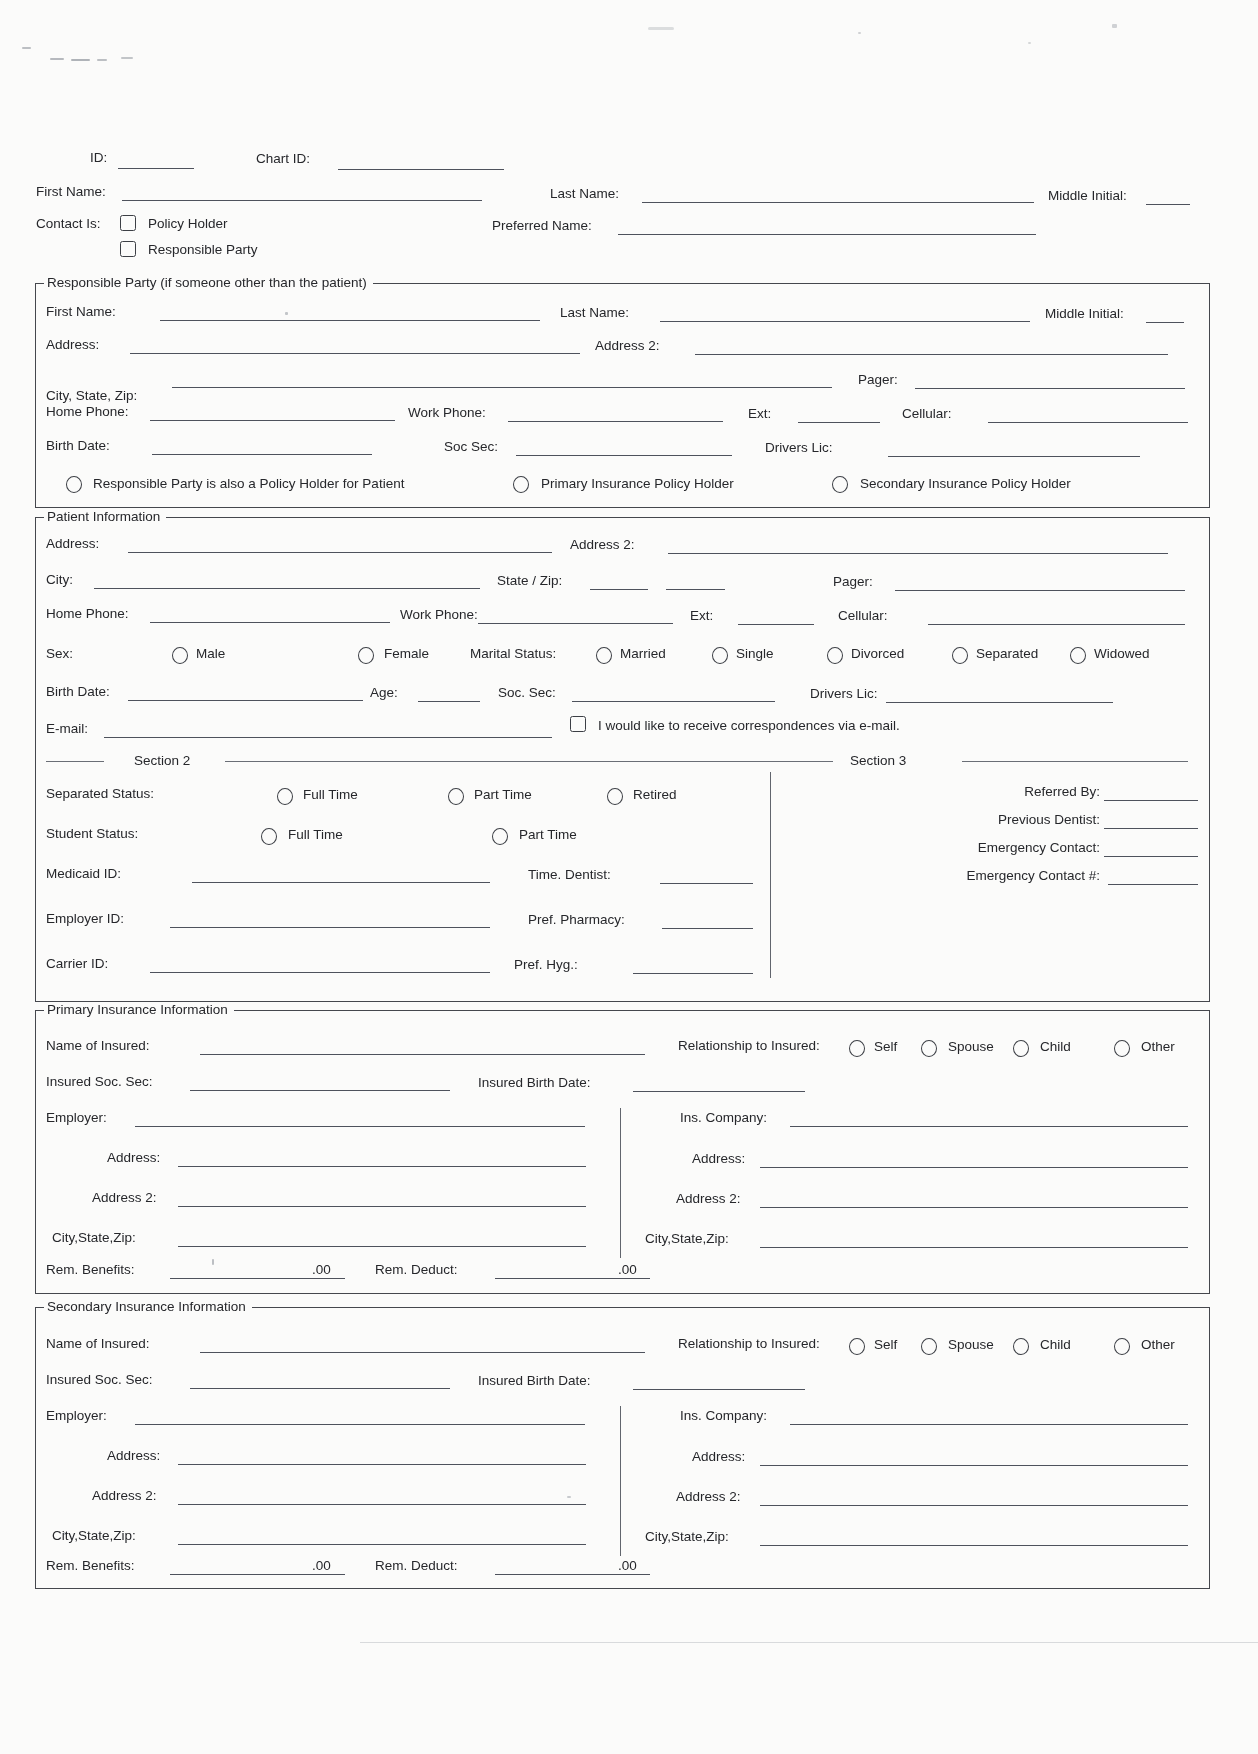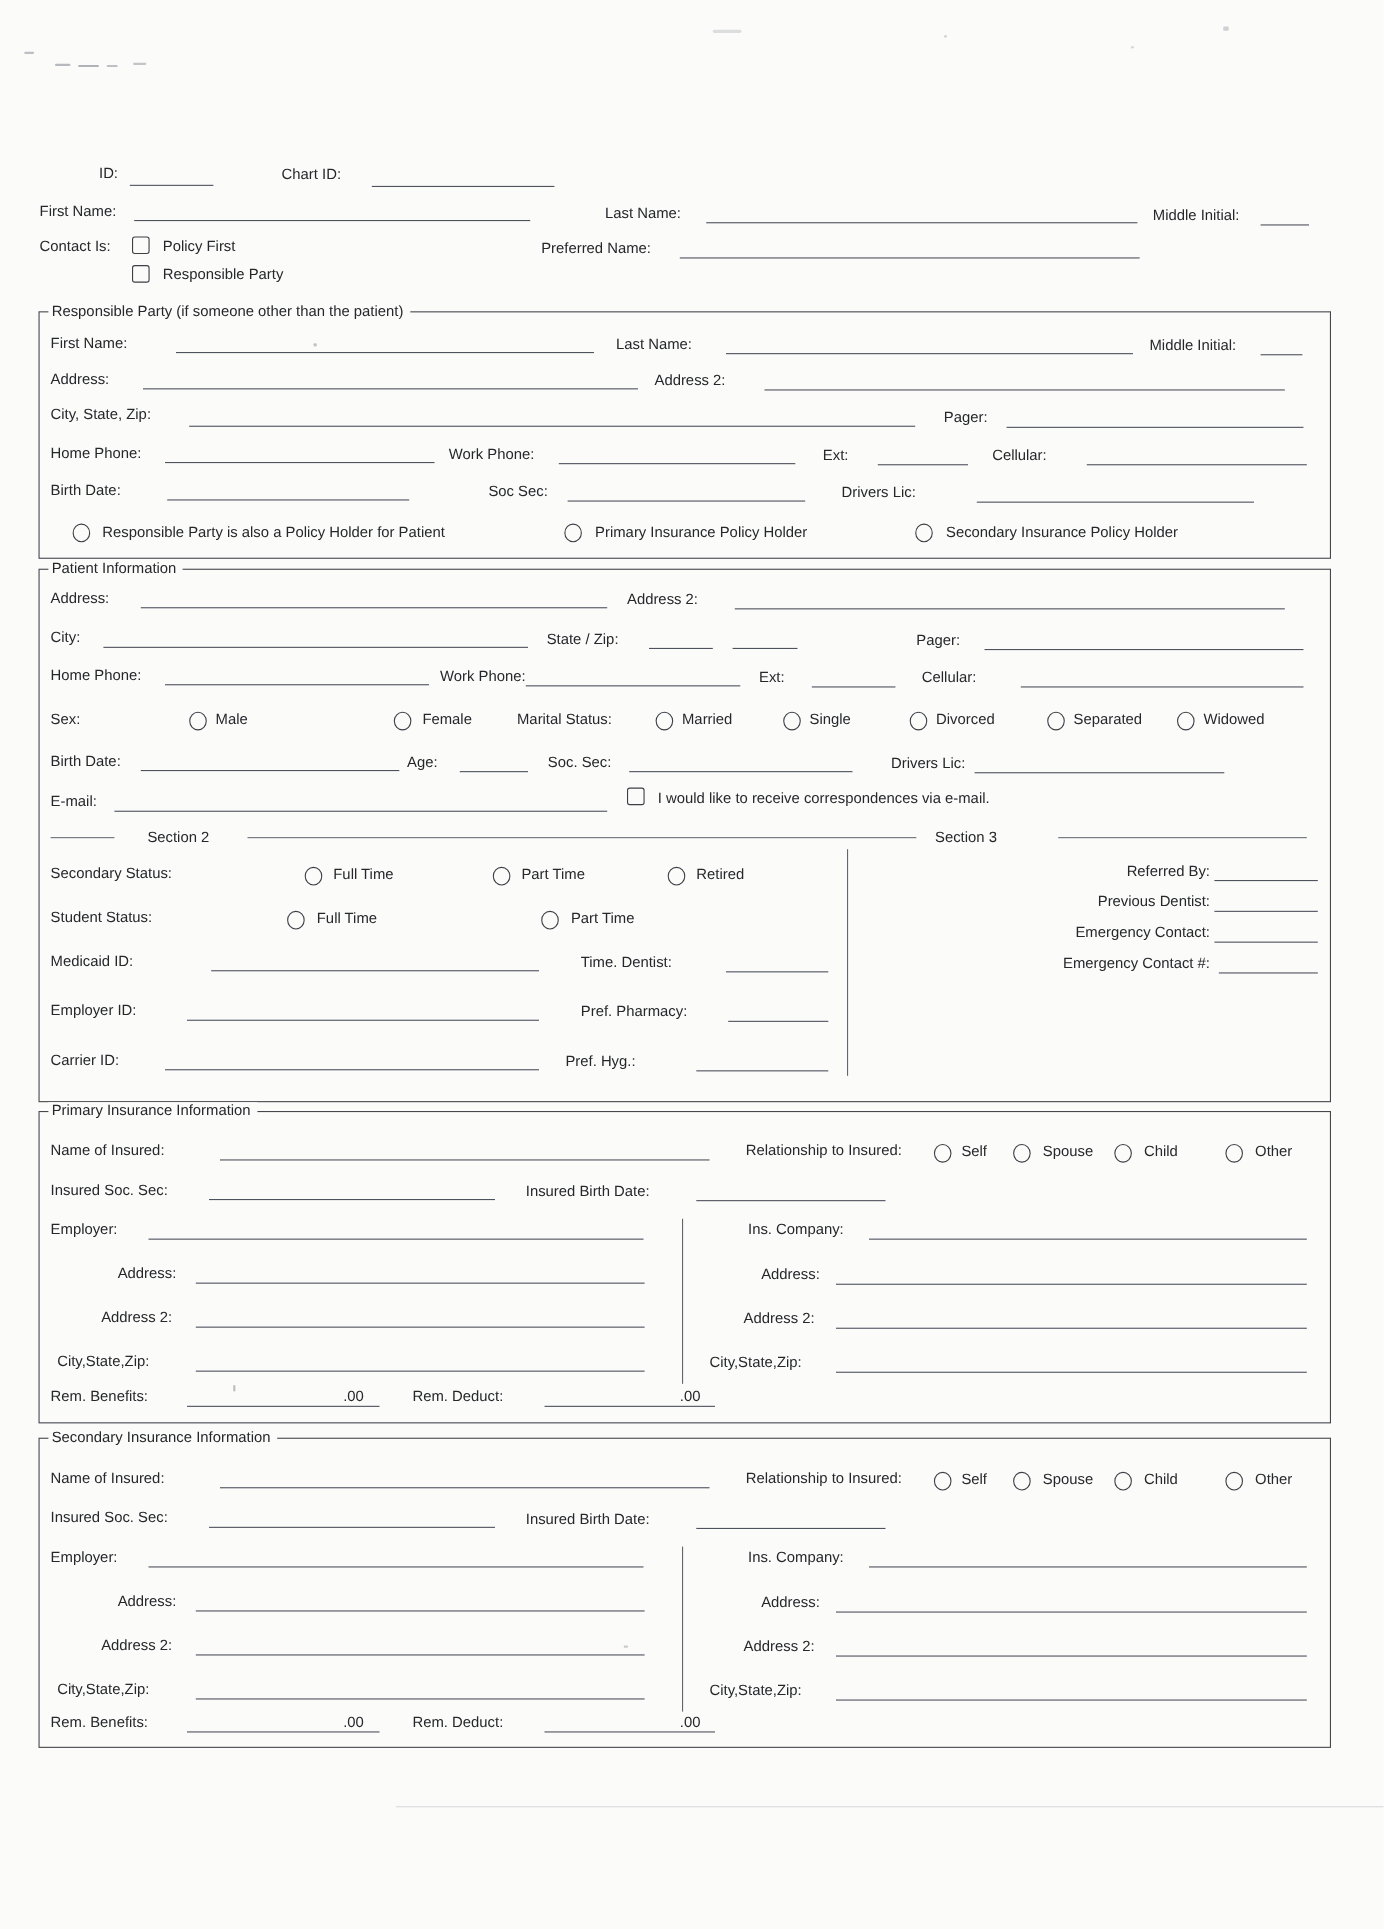--- a/index.html
+++ b/index.html
@@ -48,42 +48,42 @@
 
   <div class="lbl" style="left:36px;top:184px">First Name:</div>
   <div class="ln" style="left:122px;top:200px;width:360px"></div>
   <div class="lbl" style="left:550px;top:186px">Last Name:</div>
   <div class="ln" style="left:642px;top:202px;width:392px"></div>
   <div class="lbl" style="left:1048px;top:188px">Middle Initial:</div>
   <div class="ln" style="left:1146px;top:204px;width:44px"></div>
 
   <div class="lbl" style="left:36px;top:216px">Contact Is:</div>
   <div class="cb" style="left:120px;top:215px"></div>
-  <div class="lbl" style="left:148px;top:216px">Policy First</div>
+  <div class="lbl" style="left:148px;top:216px">Policy Holder</div>
   <div class="lbl" style="left:492px;top:218px">Preferred Name:</div>
   <div class="ln" style="left:618px;top:234px;width:418px"></div>
   <div class="cb" style="left:120px;top:241px"></div>
   <div class="lbl" style="left:148px;top:242px">Responsible Party</div>
 
   <div class="box" style="left:35px;top:283px;width:1173px;height:223px"></div>
   <div class="legend" style="left:44px;top:275px">Responsible Party (if someone other than the patient)</div>
 
   <div class="lbl" style="left:46px;top:304px">First Name:</div>
   <div class="ln" style="left:160px;top:320px;width:380px"></div>
   <div class="lbl" style="left:560px;top:305px">Last Name:</div>
   <div class="ln" style="left:660px;top:321px;width:370px"></div>
   <div class="lbl" style="left:1045px;top:306px">Middle Initial:</div>
   <div class="ln" style="left:1146px;top:322px;width:38px"></div>
 
   <div class="lbl" style="left:46px;top:337px">Address:</div>
   <div class="ln" style="left:130px;top:353px;width:450px"></div>
   <div class="lbl" style="left:595px;top:338px">Address 2:</div>
   <div class="ln" style="left:695px;top:354px;width:473px"></div>
 
-  <div class="lbl" style="left:46px;top:369px">City, State, Zip:</div>
+  <div class="lbl" style="left:46px;top:388px">City, State, Zip:</div>
   <div class="ln" style="left:172px;top:387px;width:660px"></div>
   <div class="lbl" style="left:858px;top:372px">Pager:</div>
   <div class="ln" style="left:915px;top:388px;width:270px"></div>
 
   <div class="lbl" style="left:46px;top:404px">Home Phone:</div>
   <div class="ln" style="left:150px;top:420px;width:245px"></div>
   <div class="lbl" style="left:408px;top:405px">Work Phone:</div>
   <div class="ln" style="left:508px;top:421px;width:215px"></div>
   <div class="lbl" style="left:748px;top:406px">Ext:</div>
   <div class="ln" style="left:798px;top:422px;width:82px"></div>
@@ -160,21 +160,21 @@
   <div class="cb" style="left:570px;top:716px"></div>
   <div class="lbl" style="left:598px;top:718px">I would like to receive correspondences via e-mail.</div>
 
   <div class="ln" style="left:46px;top:761px;width:58px;border-bottom-color:#6a6e76"></div>
   <div class="lbl" style="left:134px;top:753px">Section 2</div>
   <div class="ln" style="left:225px;top:761px;width:608px;border-bottom-color:#6a6e76"></div>
   <div class="lbl" style="left:850px;top:753px">Section 3</div>
   <div class="ln" style="left:962px;top:761px;width:226px;border-bottom-color:#6a6e76"></div>
   <div class="vln" style="left:770px;top:772px;height:206px"></div>
 
-  <div class="lbl" style="left:46px;top:786px">Secondary Status:</div>
+  <div class="lbl" style="left:46px;top:786px">Separated Status:</div>
   <div class="rd" style="left:277px;top:788px"></div>
   <div class="lbl" style="left:303px;top:787px">Full Time</div>
   <div class="rd" style="left:448px;top:788px"></div>
   <div class="lbl" style="left:474px;top:787px">Part Time</div>
   <div class="rd" style="left:607px;top:788px"></div>
   <div class="lbl" style="left:633px;top:787px">Retired</div>
 
   <div class="lbl" style="left:46px;top:826px">Student Status:</div>
   <div class="rd" style="left:261px;top:828px"></div>
   <div class="lbl" style="left:288px;top:827px">Full Time</div>

